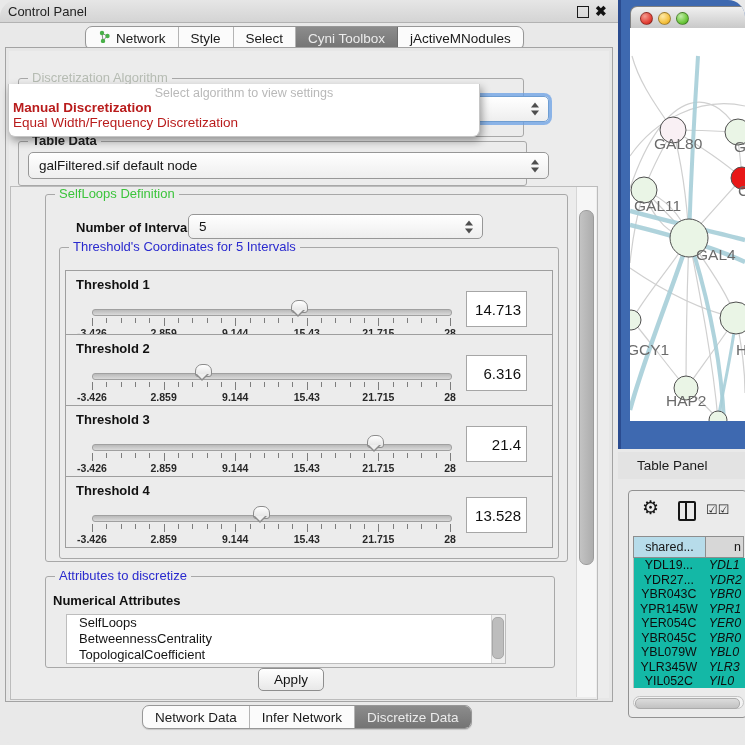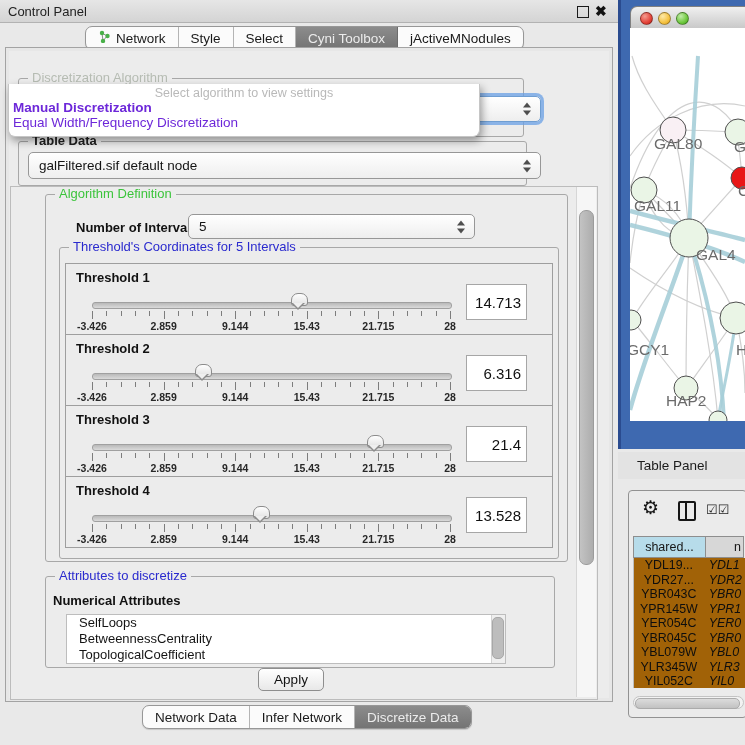--- a/index.html
+++ b/index.html
@@ -1,17 +1,17 @@
 <!DOCTYPE html>
 <html><head>
 <meta charset="utf-8">
 <style>
   html,body{margin:0;padding:0;background:#e9e9e9;}
   #app{position:relative;width:745px;height:745px;background:#e9e9e9;
-       font-family:"Liberation Sans",sans-serif;overflow:hidden;color:#1c1c1c;}
+       font-family:"Liberation Sans",sans-serif;overflow:hidden;color:#1c1c1c;border-radius:17px;}
   .abs{position:absolute;}
 
   
   .titlebar{left:0;top:0;width:618px;height:22px;background:linear-gradient(#e6e6e6,#d4d4d4);
             border-bottom:1px solid #b2b2b2;display:flex;align-items:center;font-size:13px;color:#222;}
   .titlebar .ttl{padding-left:8px;}
   .float-ic{left:577px;top:6px;width:10px;height:10px;border:1.6px solid #1a1a1a;background:transparent;}
   .close-ic{left:595px;top:2px;font-size:14px;font-weight:bold;color:#111;line-height:18px;}
 
   
@@ -28,33 +28,33 @@
   
   .grpbox{border:1px solid #a8a8a8;border-radius:3px;}
   .grptitle{position:absolute;top:-8px;left:9px;background:#ececec;padding:0 4px;font-size:13px;line-height:14px;white-space:nowrap;}
   .t-green{color:#3cc43c;}
   .t-blue{color:#2a2ace;}
   .t-dark{color:#202020;font-weight:bold;}
   .t-faded{color:#b6bcb3;}
 
   
   .combo{background:linear-gradient(#ffffff,#eeeeee);border:1px solid #979797;border-radius:5px;
-         font-size:13.5px;color:#141414;display:flex;align-items:center;padding:0 32px 0 10px;overflow:hidden;white-space:nowrap;}
+         font-size:13.5px;color:#141414;display:flex;align-items:center;padding:0 40px 0 10px;overflow:hidden;white-space:nowrap;}
   .stepper{position:absolute;right:8px;top:50%;transform:translateY(-50%);width:9px;height:13px;}
   .stepper::before{content:"";position:absolute;top:0;left:0;border-left:4.5px solid transparent;
                    border-right:4.5px solid transparent;border-bottom:5px solid #4e4e4e;}
   .stepper::after{content:"";position:absolute;bottom:0;left:0;border-left:4.5px solid transparent;
                   border-right:4.5px solid transparent;border-top:5px solid #4e4e4e;}
   .focusring{box-shadow:0 0 0 3px rgba(105,160,230,.75);border-color:#6f9ed2;}
 
   
   .popup{left:8px;top:84px;width:470px;height:52px;background:#fff;border:1px solid #c6c6c6;border-top:none;
          border-radius:0 0 7px 7px;box-shadow:2px 4px 9px rgba(0,0,0,.38);z-index:50;}
   .popup-hint{text-align:center;font-size:12.5px;color:#b9b9b9;padding-top:2px;height:14px;}
-  .popup-item{font-size:13.5px;color:#6d28d9;padding:1px 0 0 4px;height:14px;line-height:14px;}
+  .popup-item{font-size:13.5px;color:#b91c1c;padding:1px 0 0 4px;height:14px;line-height:14px;}
   .popup-item.bold{font-weight:bold;}
 
   
   .scrollpane{left:10px;top:186px;width:586px;height:512px;border:1px solid #bcbcbc;background:#ececec;}
   .vtrack{left:576px;top:187px;width:19px;height:510px;background:#f6f6f6;border-left:1px solid #d6d6d6;}
   .vthumb{left:579px;top:210px;width:13px;height:353px;background:linear-gradient(90deg,#c3c3c3,#adadad);
           border:1px solid #9b9b9b;border-radius:7px;}
 
   
   .thr-panel{position:absolute;left:5px;width:486px;height:70px;border:1px solid #9e9e9e;background:#ececec;}
@@ -97,21 +97,21 @@
 
   .twidget{left:628px;top:490px;width:117px;height:226px;background:#ebebeb;border:1px solid #929292;border-radius:4px;}
   .gear{position:absolute;left:13px;top:6px;font-size:19px;color:#141414;line-height:22px;}
   .colsplit{position:absolute;left:49px;top:10px;width:14px;height:16px;border:2px solid #161616;border-radius:2px;}
   .colsplit::after{content:"";position:absolute;left:5px;top:0;width:2px;height:16px;background:#161616;}
   .checks{position:absolute;left:77px;top:11px;font-size:13px;color:#1d1d1d;letter-spacing:0px;}
   .thead{position:absolute;left:4px;top:45px;width:111px;height:22px;display:flex;}
   .thc{box-sizing:border-box;border:1px solid #8e8e8e;font-size:12.5px;display:flex;align-items:center;justify-content:center;color:#161616;}
   .thc.c1{width:73px;background:#b7dcea;}
   .thc.c2{width:38px;background:#d7d7d7;border-left:none;justify-content:flex-start;padding-left:28px;}
-  .trows{position:absolute;left:4px;top:67px;width:111px;height:130px;background:#a16207;overflow:hidden;
+  .trows{position:absolute;left:4px;top:67px;width:111px;height:130px;background:#14b8a6;overflow:hidden;
          border-left:1px solid #bdbdbd;border-right:1px solid #bdbdbd;}
   .trow{display:flex;height:14.5px;}
   .tc{font-size:12.4px;color:#0e0e0e;overflow:hidden;white-space:nowrap;line-height:14.5px;}
   .tc.c1{width:73px;text-align:center;}
   .tc.c2{width:38px;padding-left:5px;font-style:italic;}
   .hscroll{position:absolute;left:4px;top:205px;width:111px;height:13px;background:#f3f3f3;border:1px solid #c3c3c3;border-radius:7px;box-sizing:border-box;}
   .hthumb{position:absolute;left:1px;top:1px;width:103px;height:9px;background:linear-gradient(#dcdcdc,#c2c2c2);border-radius:5px;border:1px solid #ababab;}
 
   .netlbl{font-family:"Liberation Sans",sans-serif;}
 </style>
@@ -173,30 +173,30 @@
   <div class="abs combo" style="left:28px;top:152px;width:469px;height:25px;">
     <span>galFiltered.sif default node</span>
     <span class="stepper"></span>
   </div>
 
   <div class="abs scrollpane"></div>
   <div class="abs vtrack"></div>
   <div class="abs vthumb"></div>
 
   <div class="abs grpbox" style="left:45px;top:194px;width:521px;height:366px;">
-    <span class="grptitle t-green">Algorithm Definition</span>
+    <span class="grptitle t-green">SelfLoops Definition</span>
     <div class="abs" style="left:30px;top:25px;font-size:13px;font-weight:bold;color:#111;">Number of Intervals</div>
     <div class="abs combo" style="left:142px;top:19px;width:243px;height:23px;">
       <span>5</span>
       <span class="stepper"></span>
     </div>
     <div class="abs grpbox" style="left:13px;top:52px;width:498px;height:310px;">
       <span class="grptitle t-blue">Threshold's Coordinates for 5 Intervals</span>
       <div id="thresholds-list">
-          <div class="thr-panel" style="top: 15px;">
+          <div class="thr-panel" style="top: 22px;">
             <div class="thr-label">Threshold 1</div>
             <div class="groove"></div>
             <div class="thumb" style="left: 225.066px;"></div>
             <span class="tick major" style="left: 26px;"></span>
             <span class="tick" style="left: 40.32px;"></span>
             <span class="tick" style="left: 54.64px;"></span>
             <span class="tick" style="left: 68.96px;"></span>
             <span class="tick" style="left: 83.28px;"></span>
             <span class="tick major" style="left: 97.6px;"></span>
             <span class="tick" style="left: 111.92px;"></span>

